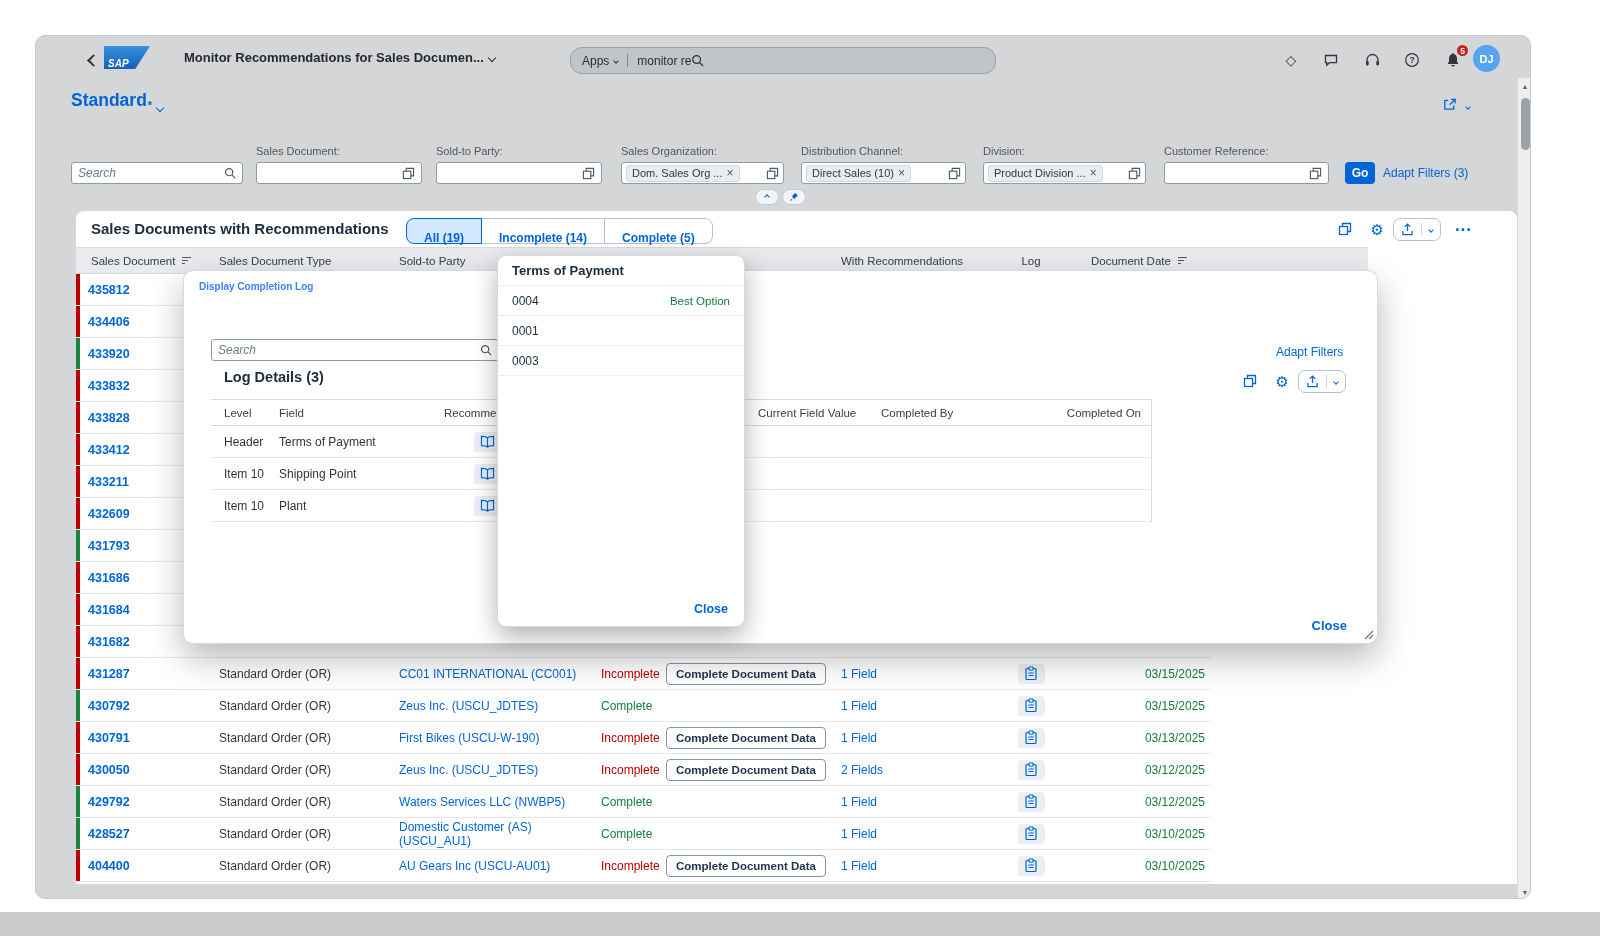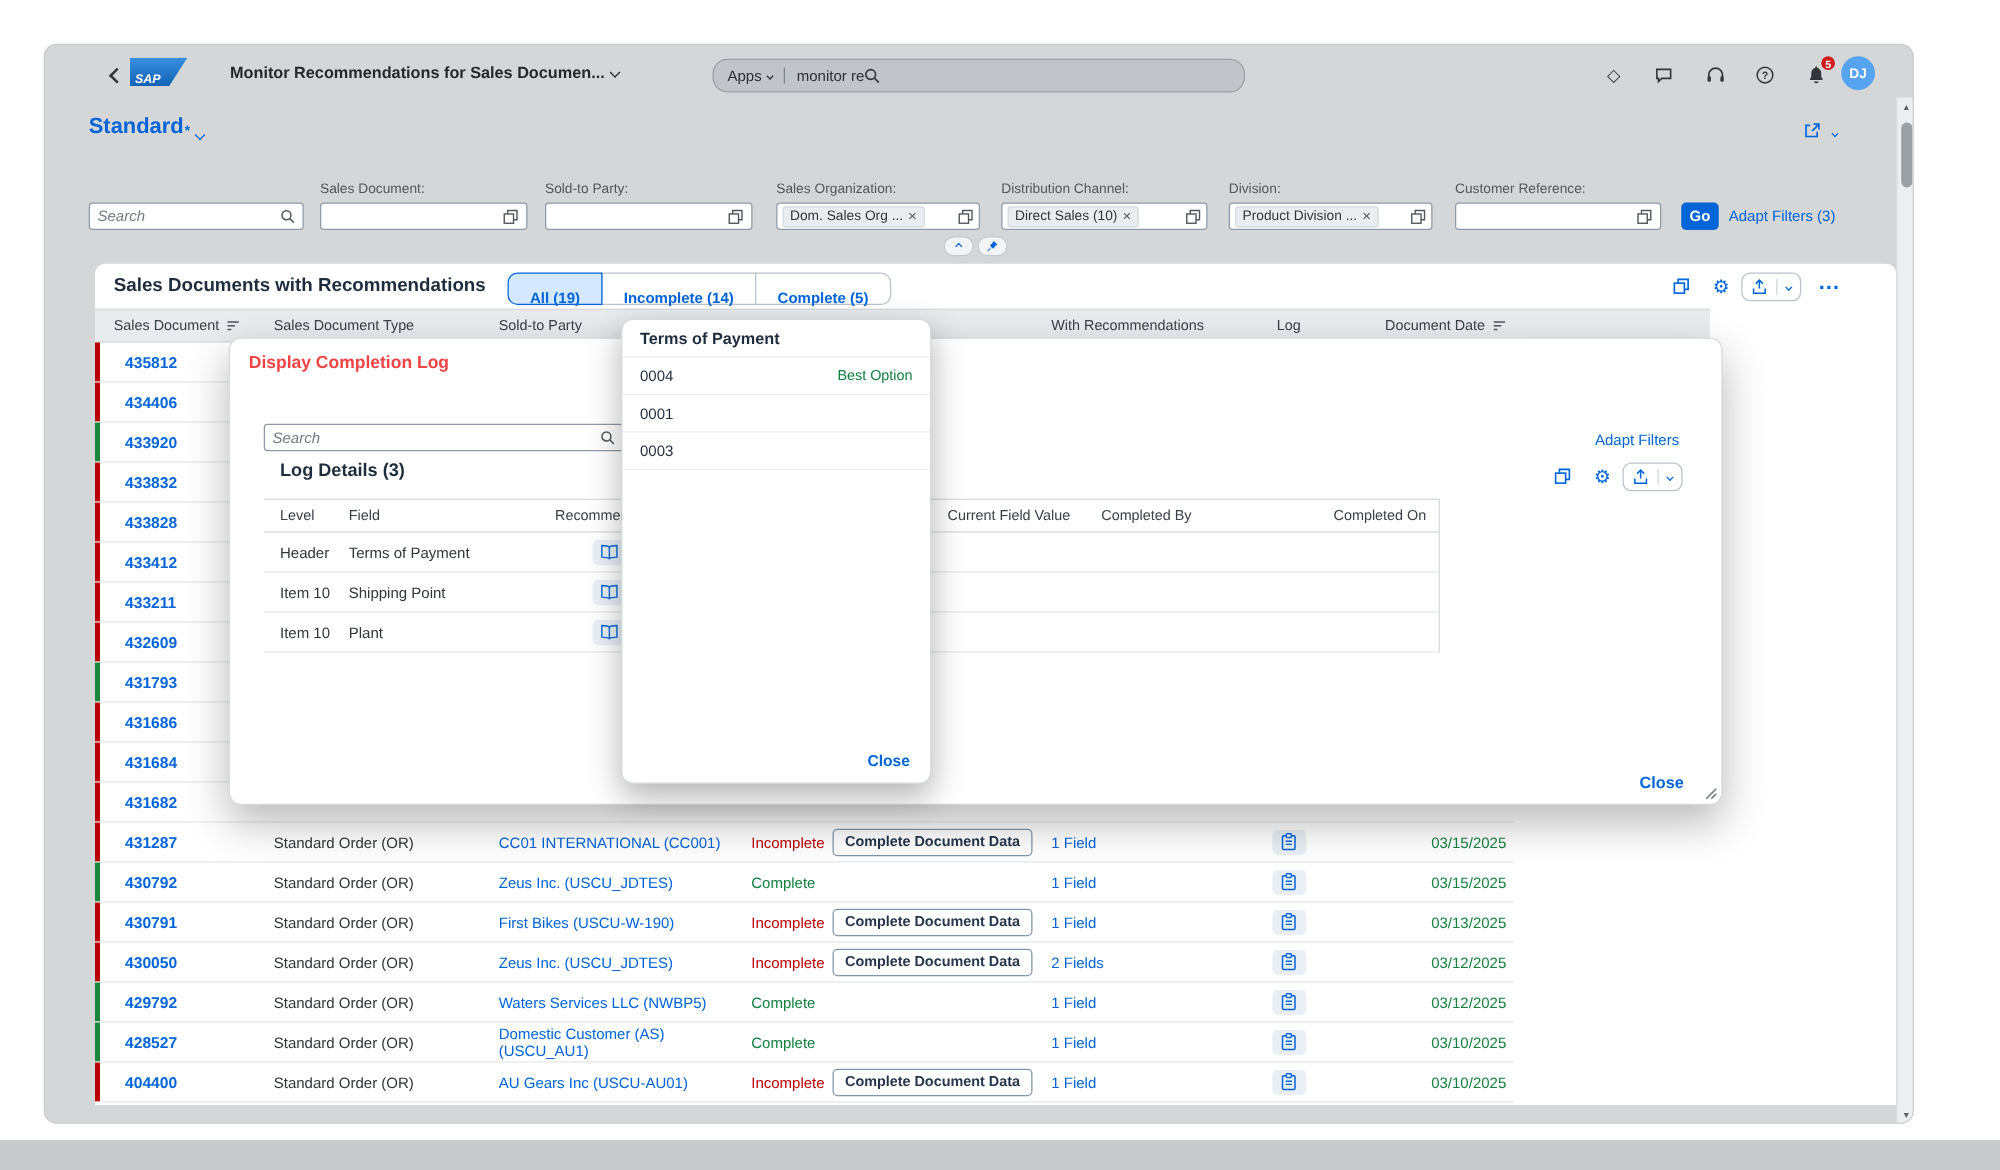--- a/index.html
+++ b/index.html
@@ -51,45 +51,45 @@
   .seg button.sel{background:#d4e8ff;border-color:#0064d9;position:relative;z-index:1}
   .toolico{position:absolute;top:8px;width:20px;height:20px;display:flex;align-items:center;justify-content:center;color:#0064d9}
   .iconpill{position:absolute;top:7px;height:23px;border:1px solid #bac3cb;border-radius:7px;background:#fff;display:flex;align-items:center;gap:7px;padding:0 7px;color:#0064d9}
   .iconpill .psep{width:1px;height:13px;background:#cfd6dc}
   .dots{font-size:17px;font-weight:700;color:#0064d9}
   .gearglyph{font-size:15px;line-height:1}
 
   .colhead{position:absolute;left:0;top:36px;width:1292px;height:27px;display:grid;grid-template-columns:143px 180px 202px 240px 130px 120px 120px;align-items:center;background:#e9ebee;border-top:1px solid #d8dbde;border-bottom:1px solid #d8dbde;font-size:11.5px;color:#3a4047}
   .hcell{display:flex;align-items:center;gap:6px}
   .hcell.center{justify-content:center}
-  .hcell.right{justify-content:flex-end;padding-right:6px}
+  .hcell.right{padding-right:6px}
 
   .tbody{position:absolute;left:0;top:63px;width:1135px}
   .trow{display:grid;grid-template-columns:4px 139px 180px 202px 65px 175px 130px 120px 120px;align-items:center;height:32px;border-bottom:1px solid #e6e8ea;font-size:12px;color:#32363a}
   .accent{width:4px;height:100%}
   .accent.red{background:#bb0000}
   .accent.green{background:#1d843c}
-  .c-id{padding-left:20px}
+  .c-id{padding-left:8px}
   .doclink{color:#0064d9;font-weight:700;font-size:12.5px;text-decoration:none}
   .bluelink{color:#0064d9;text-decoration:none;font-size:12px}
   .st-ok{color:#107e3e}
   .st-bad{color:#bb0000}
   .act-btn{height:22px;padding:0 9px;background:#fff;border:1px solid #7e97ad;border-radius:4px;font-family:inherit;font-size:11.5px;font-weight:600;color:#24364d;cursor:pointer}
   .c-log{display:flex;justify-content:center}
   .pillico{display:inline-flex;align-items:center;justify-content:center;width:27px;height:20px;background:#e9eff5;border-radius:4px;cursor:pointer}
   .c-date{text-align:right;padding-right:6px;color:#15803d}
 
   
   .sb{position:absolute;left:1481px;top:42px;width:15px;height:822px;background:#eceeef;border-left:1px solid #d9dbdc}
   .sb .ar{position:absolute;left:0;width:14px;height:16px;display:flex;align-items:center;justify-content:center;font-size:7px;color:#5b6166}
   .sb .thumb{position:absolute;left:3px;top:20px;width:9px;height:52px;border-radius:5px;background:#9aa0a6}
 
   
   .dlg{position:absolute;left:183px;top:270px;width:1195px;height:374px;background:#fff;border:1px solid #d6dadd;border-radius:10px;box-shadow:0 14px 34px rgba(0,0,0,.28);z-index:40}
-  .dlgtitle{position:absolute;left:15px;top:10px;font-size:14px;font-weight:700;color:#ef4444}
+  .dlgtitle{position:absolute;left:15px;top:10px;font-size:10px;font-weight:700;color:#3b82f6}
   .dlg .inp{top:68px}
   .dlgsection{position:absolute;left:40px;top:98px;font-size:14.5px;font-weight:700;color:#1d2d3e}
   .dlg .toolico{top:100px}
   .dlg .iconpill{top:99px}
   .lgtable{position:absolute;left:27px;top:128px;width:941px;border-right:1px solid #d8dbde}
   .lghead{display:grid;grid-template-columns:68px 165px 314px 123px 120px 151px;align-items:center;height:27px;border-top:1px solid #d8dbde;border-bottom:1px solid #d8dbde;font-size:11.5px;color:#3a4047}
   .lghead .hc1{padding-left:13px}
   .lghead .hcr{text-align:right;padding-right:11px}
   .lgrow{display:grid;grid-template-columns:68px 165px 314px 123px 120px 151px;align-items:center;height:32px;border-bottom:1px solid #e6e8ea;font-size:12px;color:#32363a}
   .lgrow .lc1{padding-left:13px}

